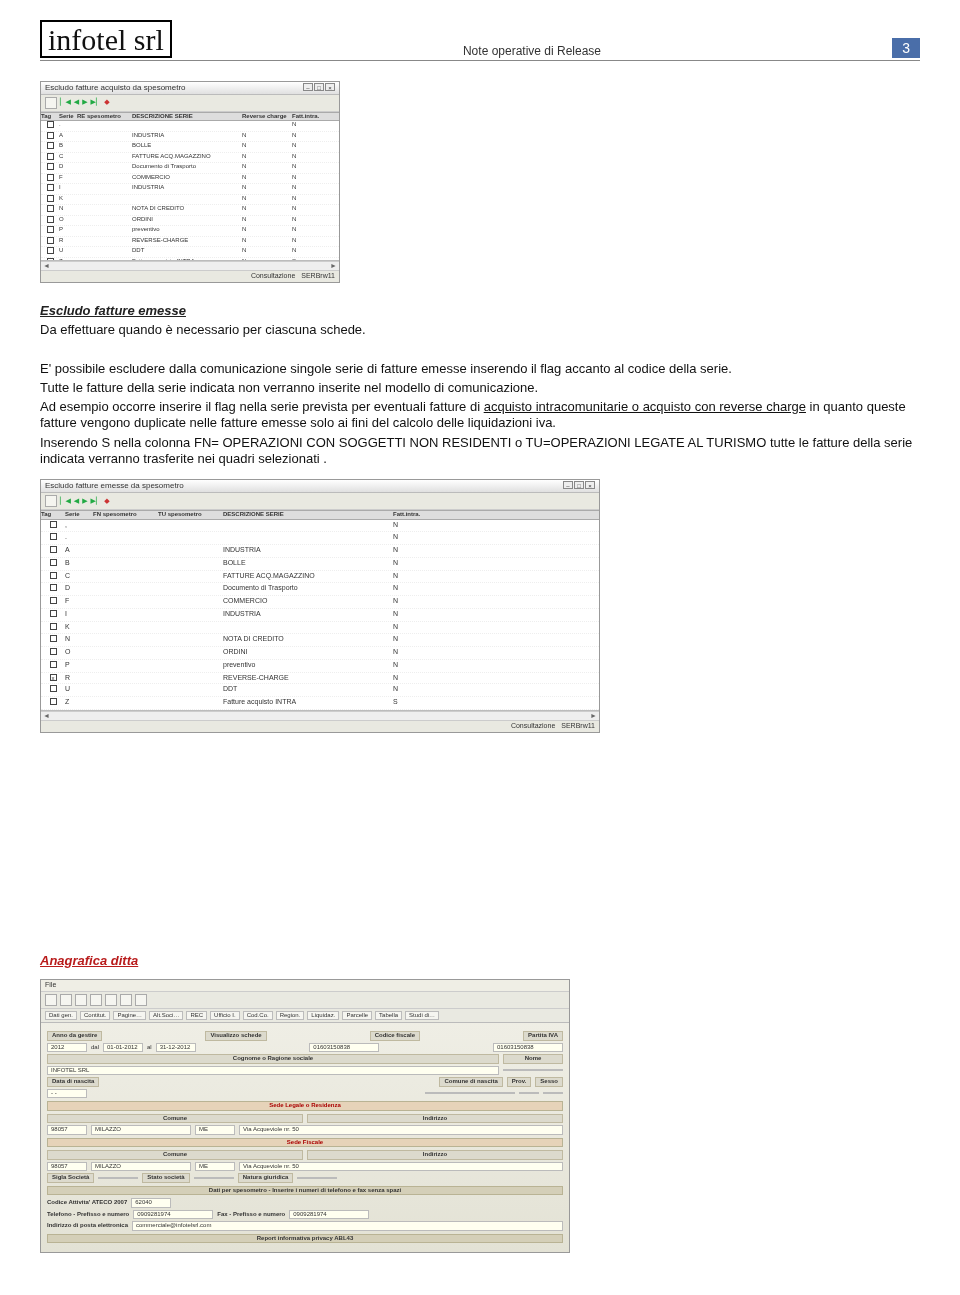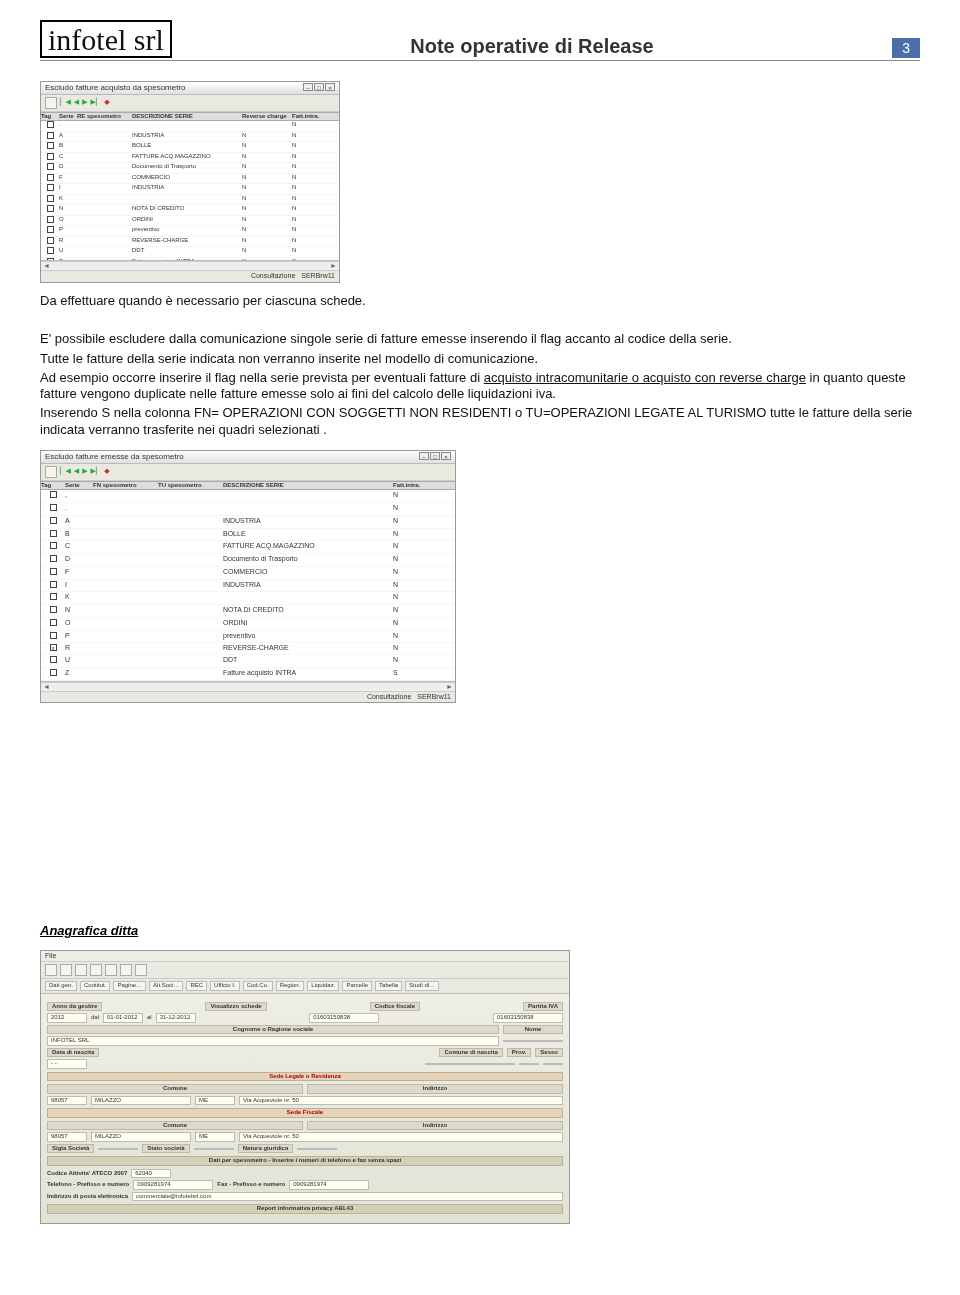--- a/index.html
+++ b/index.html
@@ -25,23 +25,23 @@
     font-family: "Times New Roman", serif;
     font-size: 30px;
     font-weight: 300;
     letter-spacing: 0px;
     border: 2px solid #000;
     padding: 2px 6px 0 6px;
     line-height: 1.05;
     text-align: center;
   }
   .header-title {
-    font-weight: 700;
+    font-weight: 400;
     color: #333;
-    font-size: 20px;
+    font-size: 12px;
   }
   .page-num {
     background: #4a6ea9;
     color: white;
     padding: 2px 10px;
     font-size: 14px;
   }
   .content {
     margin-top: 20px;
     font-size: 13px;
@@ -51,36 +51,36 @@
     font-weight: 700;
     text-decoration: underline;
     font-style: italic;
     color: #222;
     margin-top: 20px;
   }
   .section-title2 {
     font-weight: 700;
     text-decoration: underline;
     font-style: italic;
-    color: #000000;
+    color: #b91c1c;
     margin-top: 220px;
   }
   p { margin: 3px 0; }
   .underline { text-decoration: underline; text-align: right; }
 
   
   .winframe {
     border: 1px solid #999;
     background: #0ea5e9;
     font-size: 7px;
     color: #333;
     margin: 10px 0;
   }
   .win-small { width: 300px; }
-  .win-med { width: 416px; }
+  .win-med { width: 560px; }
   .win-ditta { width: 530px; }
   .titlebar {
     background: linear-gradient(#fff,#e0e0e0);
     border-bottom: 1px solid #bbb;
     padding: 1px 4px;
     display: flex; justify-content: space-between; align-items: center;
     font-size: 8px;
     color: #333;
   }
   .winbtns span {
@@ -321,20 +321,21 @@
           </div>
         </div>
       <div class="scrollh"></div>
       <div class="statusbar">
         <span>Consultazione</span>
         <span>SERBrw11</span>
       </div>
     </div>
 
     
+    <p class="section-title">Escludo fatture emesse</p>
     <p>Da effettuare quando è necessario per ciascuna schede.</p>
     <br>
     <p>E' possibile escludere dalla comunicazione singole serie di fatture emesse inserendo il flag accanto al codice della serie.</p>
     <p>Tutte le fatture della serie indicata non verranno inserite nel modello di comunicazione.</p>
     <p>
       <span>Ad esempio occorre inserire il flag nella serie prevista per eventuali fatture di </span><span class="underline">acquisto intracomunitarie o acquisto con reverse charge</span><span> in quanto queste fatture vengono duplicate nelle fatture emesse solo ai fini del calcolo delle liquidazioni iva.</span>
     </p>
     <p>Inserendo S nella colonna FN= OPERAZIONI CON SOGGETTI NON RESIDENTI o  TU=OPERAZIONI LEGATE AL TURISMO  tutte le fatture della serie indicata verranno trasferite nei quadri selezionati .</p>
 
     

